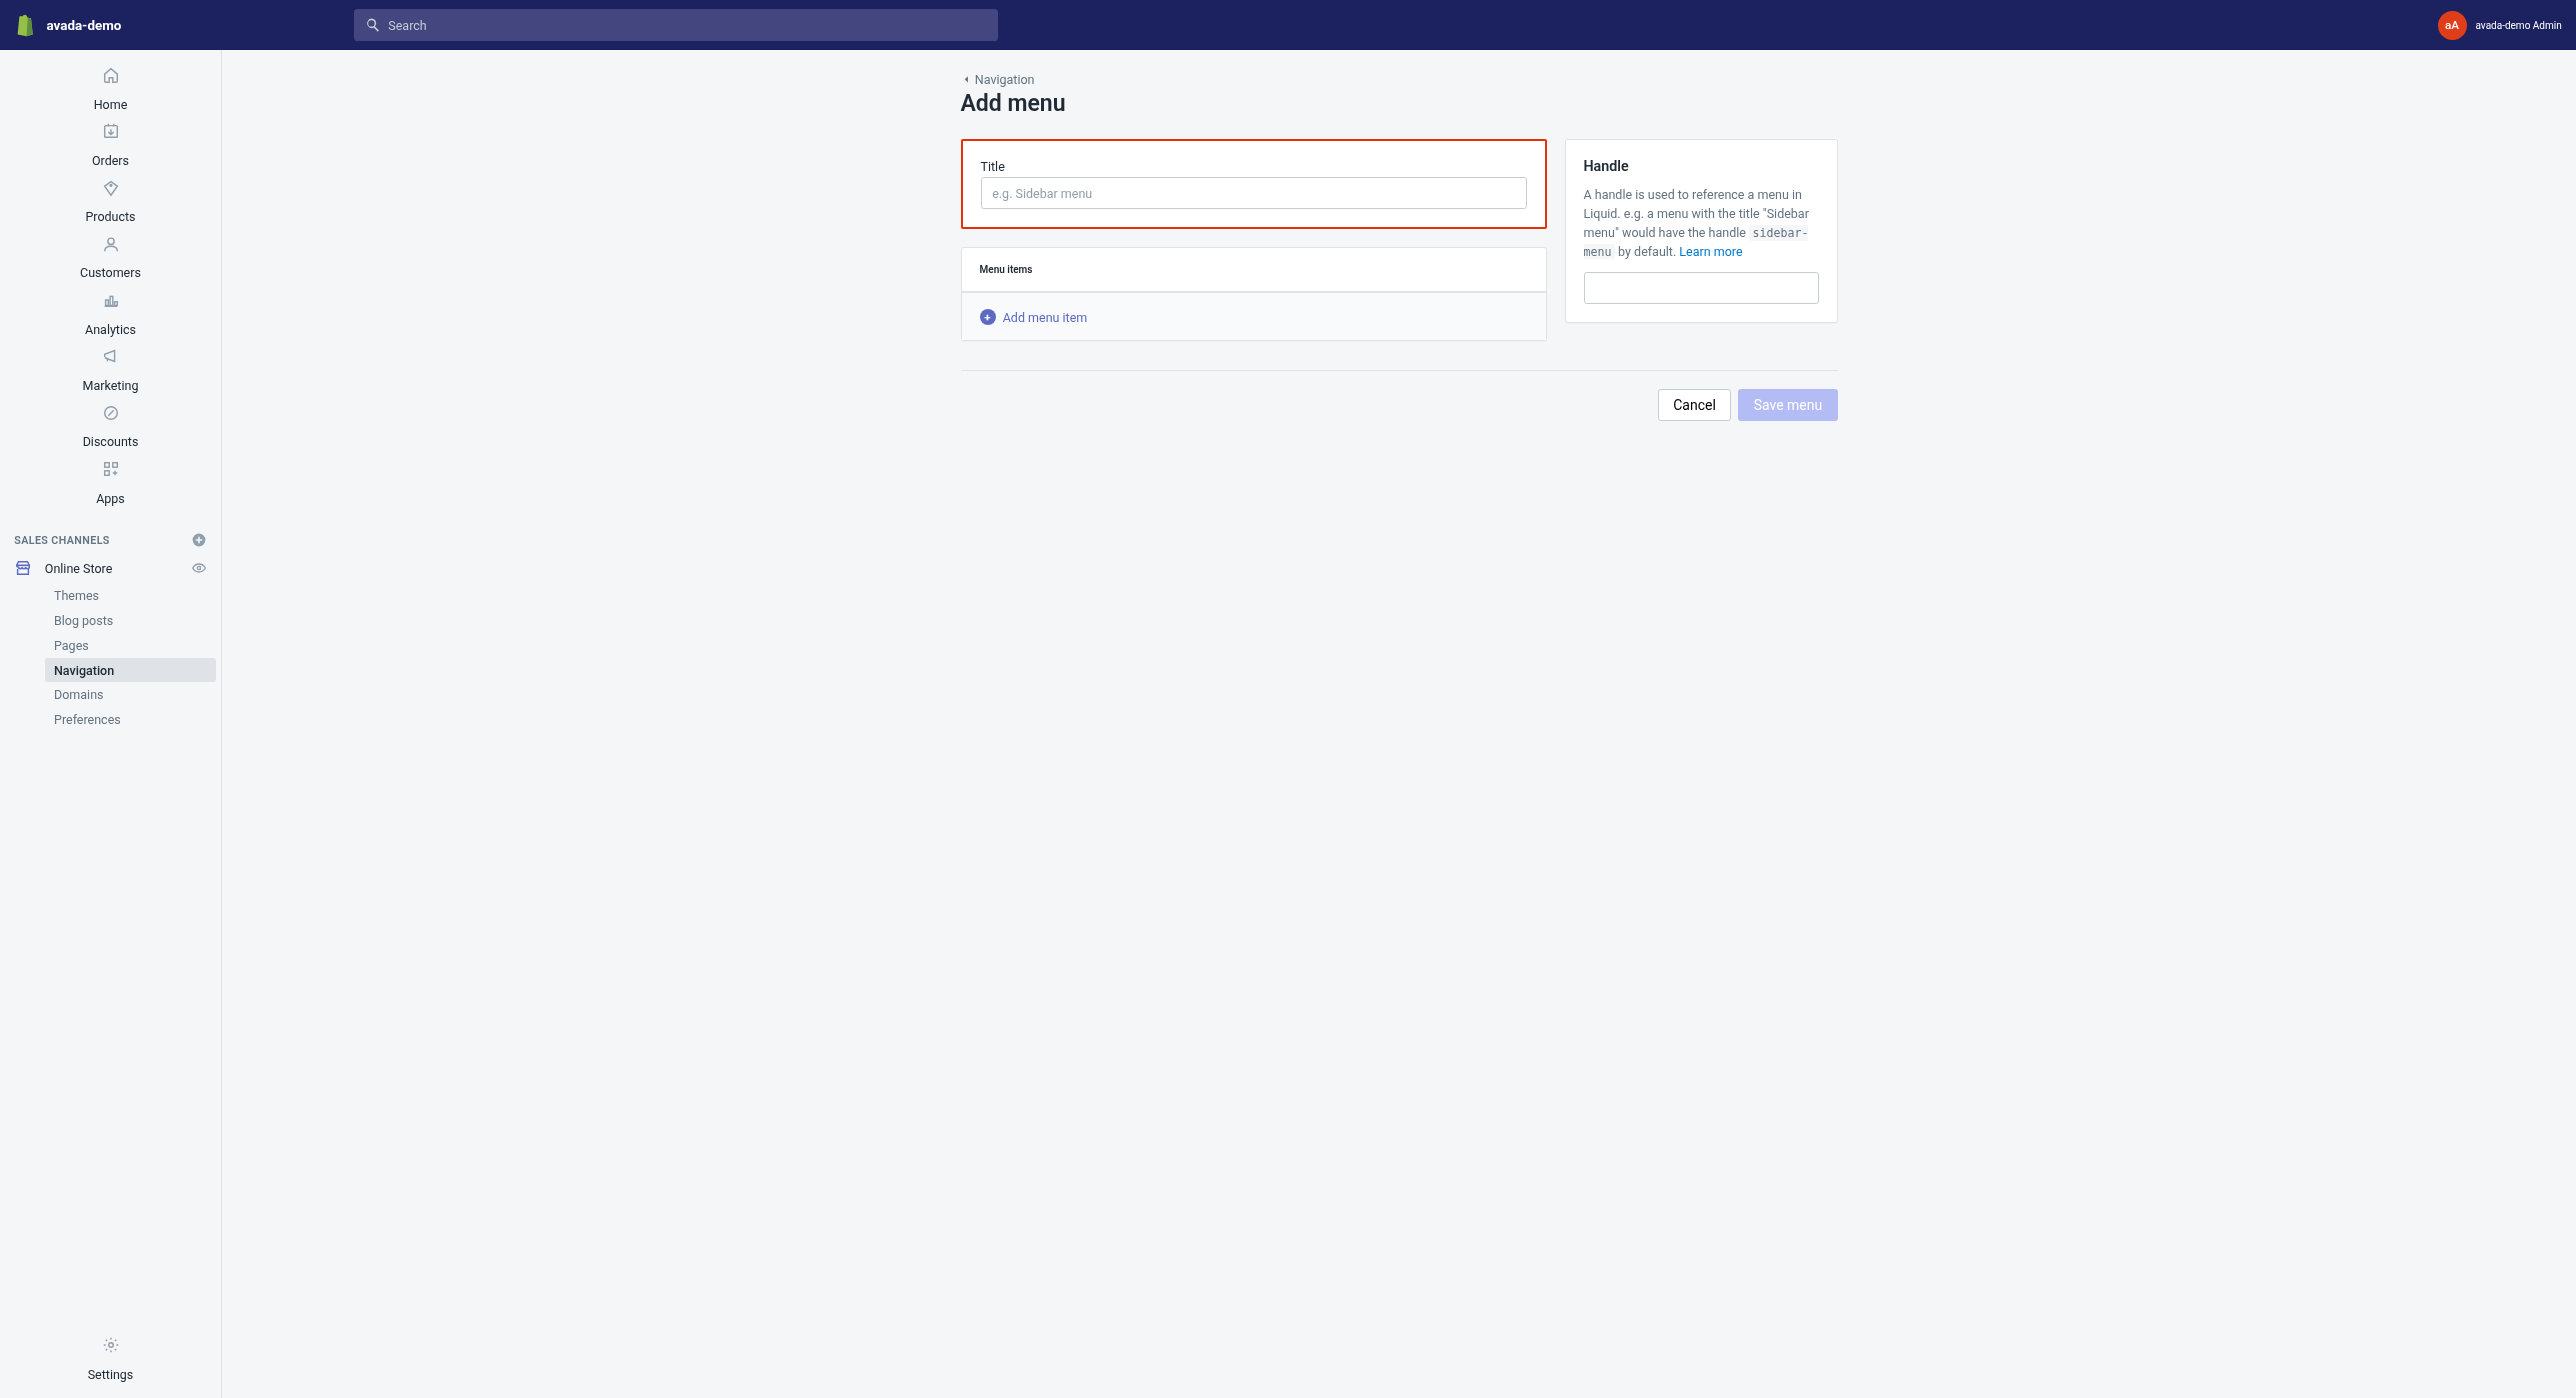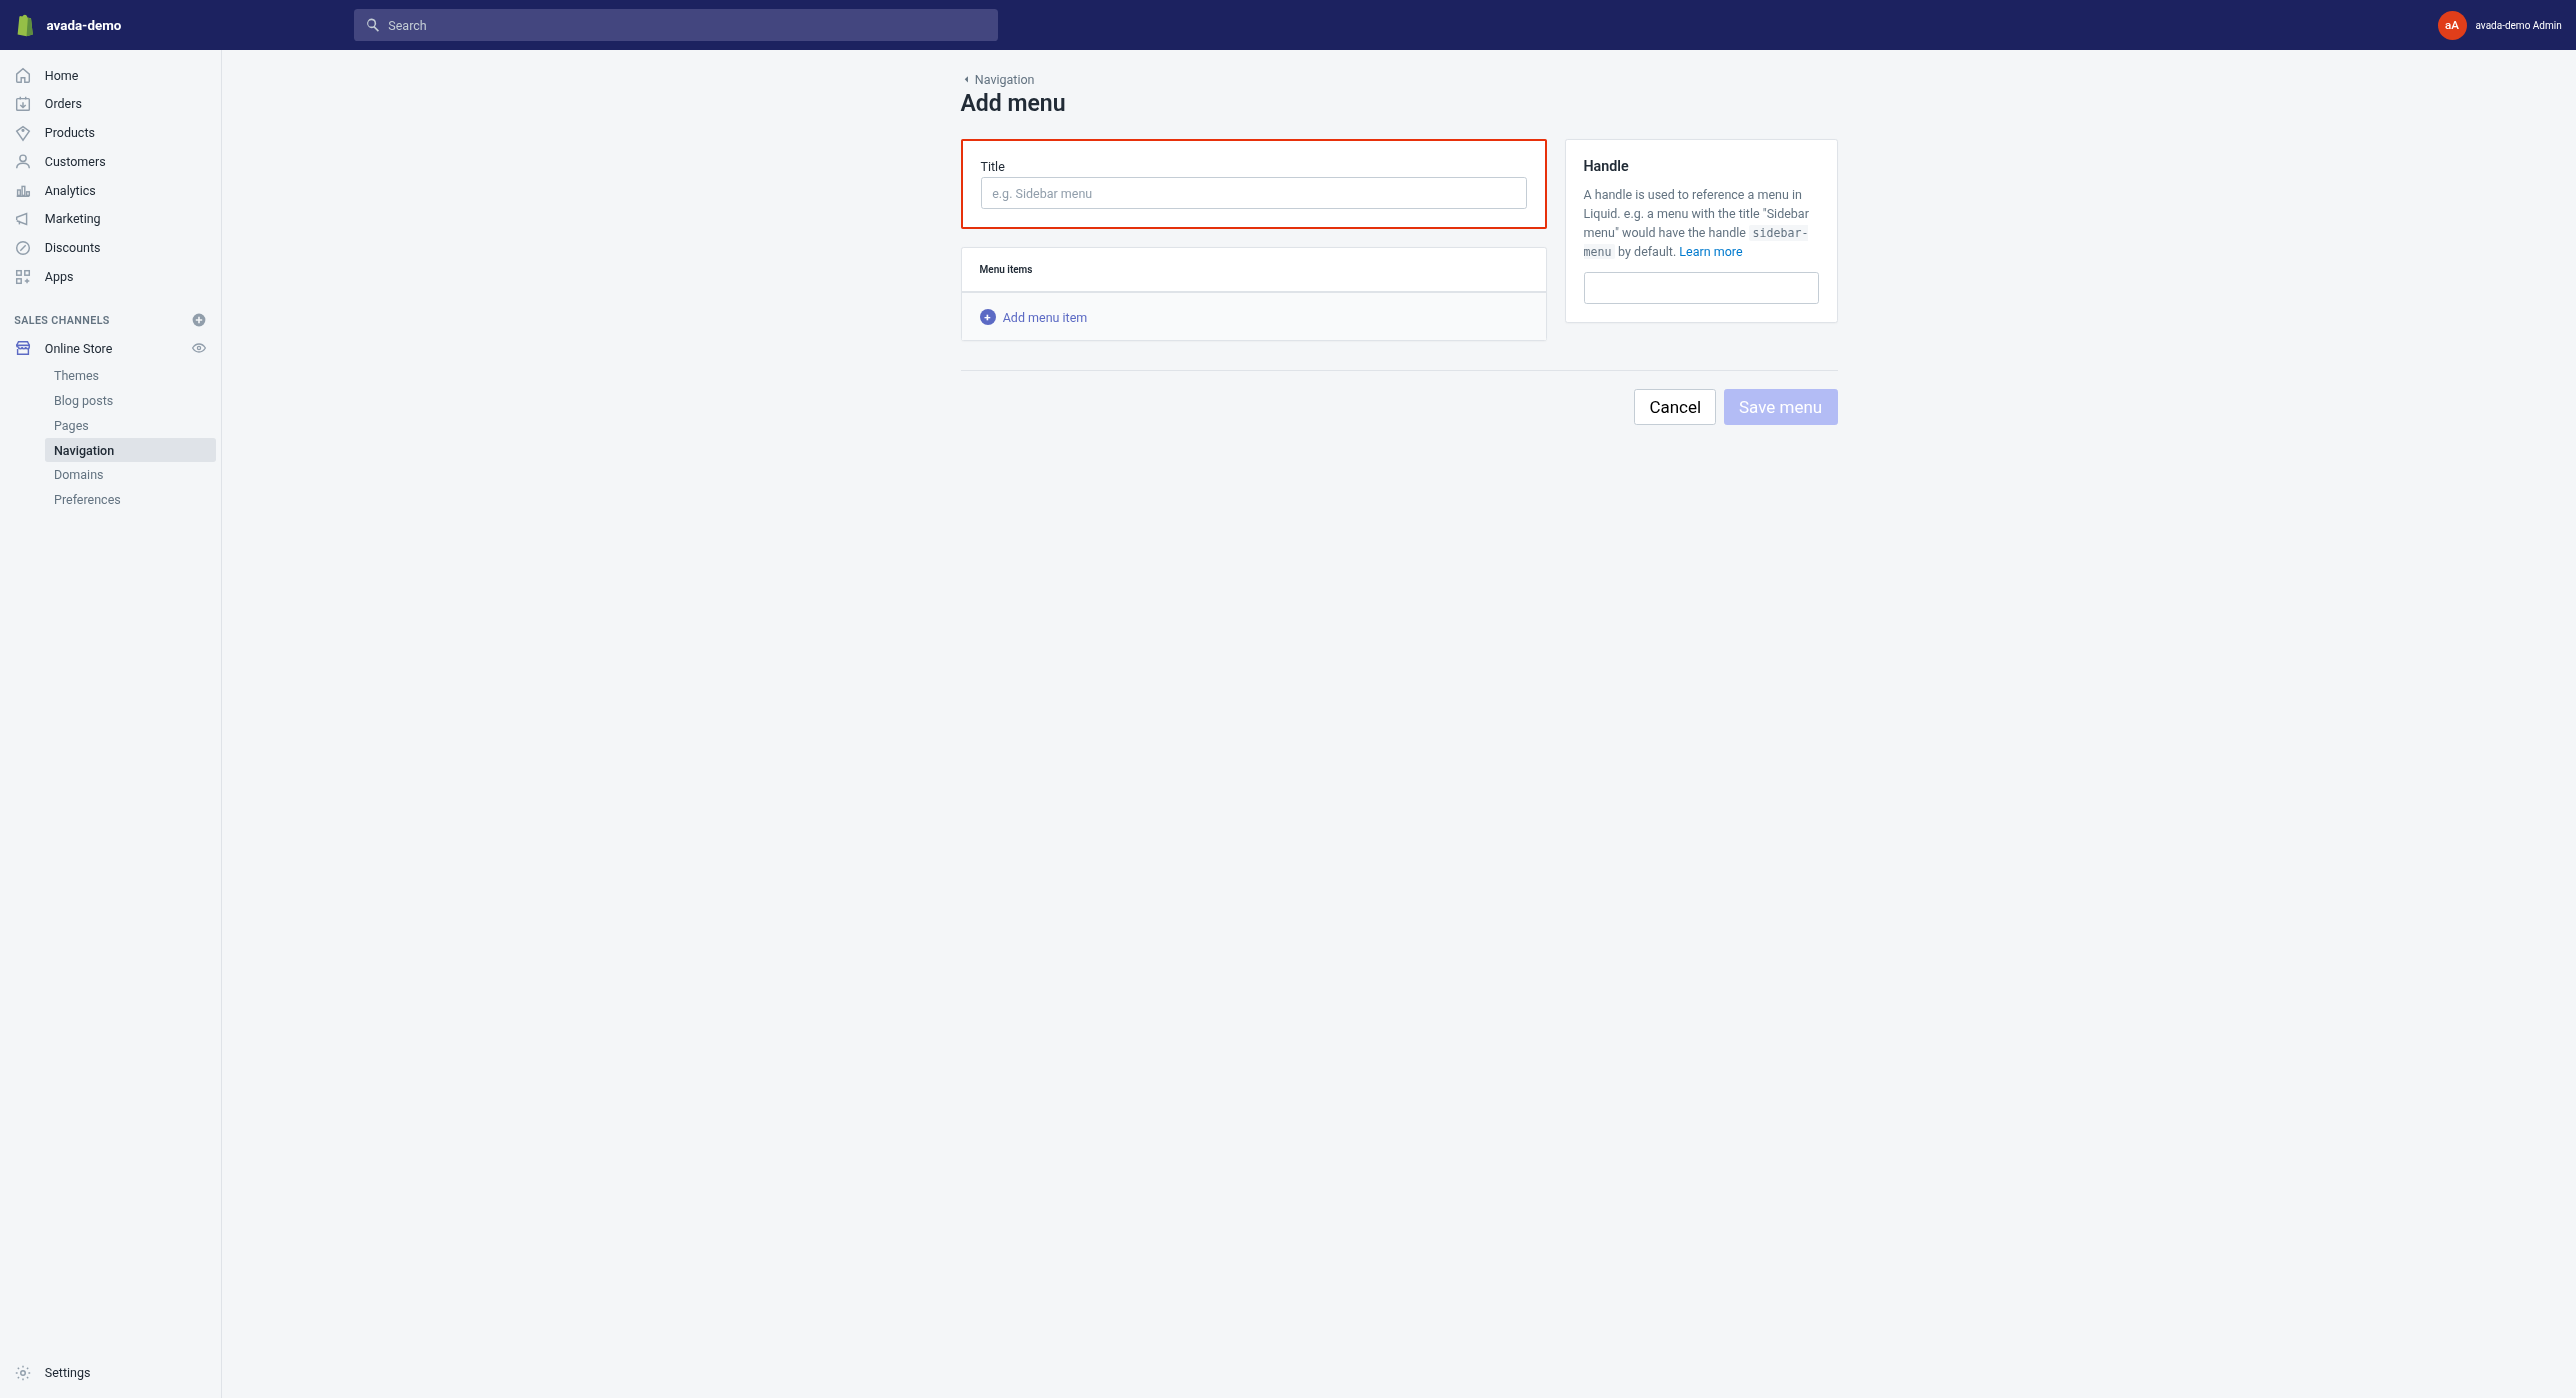--- a/index.html
+++ b/index.html
@@ -97,20 +97,21 @@
       padding-top: 10.7px;
     }
     .nav-item {
       display: flex;
       align-items: center;
       gap: 12.5px;
       padding: 5.4px 14.3px;
       color: #212b36;
       font-size: 12.5px;
       cursor: pointer;
+      flex-direction: column;
     }
     .nav-icon {
       width: 18px;
       height: 18px;
       color: #919eab;
       flex-shrink: 0;
     }
     .section-header {
       display: flex;
       align-items: center;
@@ -295,21 +296,21 @@
       border-top: 0.9px solid #dfe3e8;
       margin-top: 29px;
       padding-top: 18px;
       display: flex;
       justify-content: flex-end;
       gap: 7.2px;
     }
     .btn {
       padding: 7.2px 14.3px;
       border-radius: 2.7px;
-      font-size: 17px;
+      font-size: 14px;
       cursor: pointer;
       border: 0.9px solid #c4cdd5;
       background: #fff;
     }
     .btn-primary {
       background: #b3bcf5;
       border: 0.9px solid #b3bcf5;
       color: #fff;
       cursor: default;
     }

